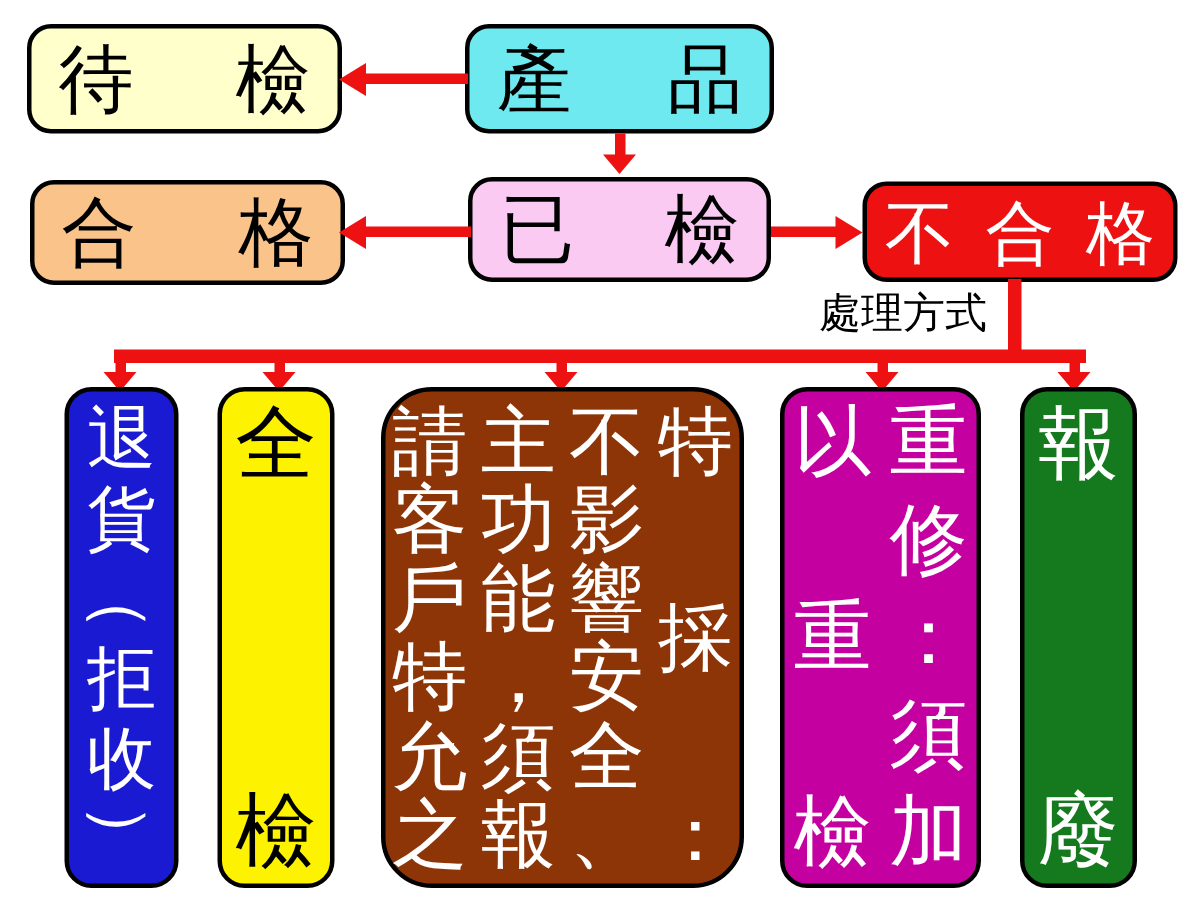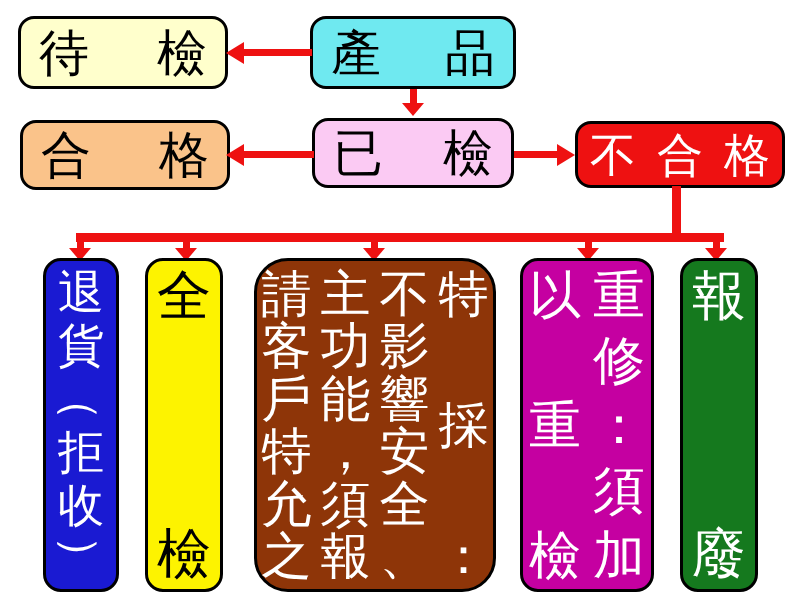--- a/index.html
+++ b/index.html
@@ -79,20 +79,21 @@
 
   <div class="line" style="left:410px;top:89px;width:7px;height:15px;"></div>
   <div class="ah ah-down" style="left:402px;top:103px;"></div>
 
   <div class="ah ah-left" style="left:226px;top:144px;"></div>
   <div class="line" style="left:243px;top:151px;width:71px;height:7px;"></div>
 
   <div class="line" style="left:514px;top:151px;width:44px;height:7px;"></div>
   <div class="ah ah-right" style="left:557px;top:144px;"></div>
 
+  <div class="branch-label">處理方式</div>
 
   <div class="line" style="left:672px;top:186px;width:9px;height:49px;"></div>
   <div class="line" style="left:76px;top:233px;width:648px;height:9px;"></div>
 
   <div class="line" style="left:77px;top:242px;width:7px;height:8px;"></div>
   <div class="ah ah-down" style="left:69px;top:248px;"></div>
   <div class="line" style="left:183px;top:242px;width:7px;height:8px;"></div>
   <div class="ah ah-down" style="left:175px;top:248px;"></div>
   <div class="line" style="left:371px;top:242px;width:7px;height:8px;"></div>
   <div class="ah ah-down" style="left:363px;top:248px;"></div>

